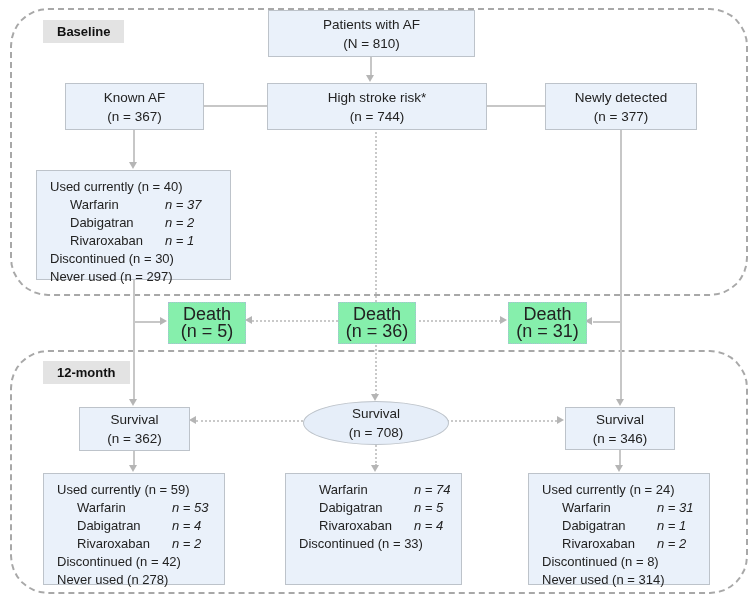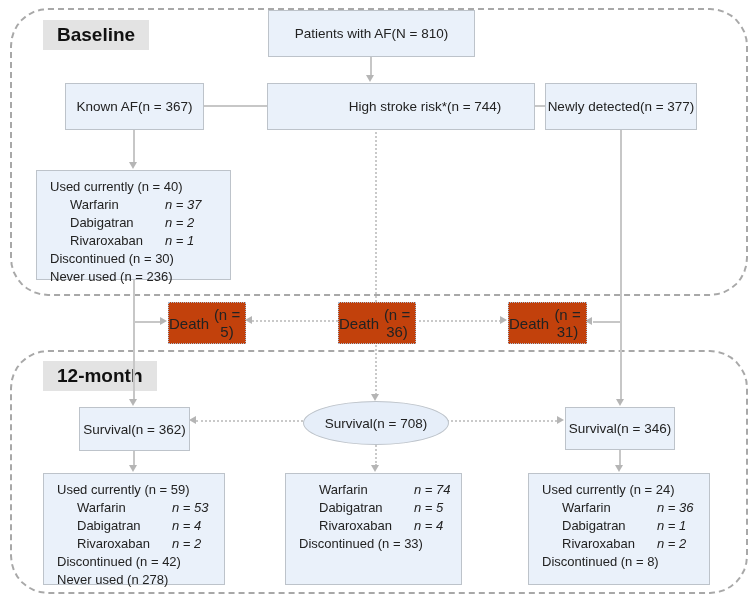--- a/index.html
+++ b/index.html
@@ -2,29 +2,29 @@
 <html><head>
 <meta charset="utf-8">
 <style>
   html,body{margin:0;padding:0;background:#ffffff;}
   .canvas{
     position:relative;width:753px;height:600px;background:#ffffff;overflow:hidden;
     font-family:"Liberation Sans","DejaVu Sans",sans-serif;color:#1f1f1f;
   }
   .section{position:absolute;border:2px dashed #a8a8a8;border-radius:38px;}
   .seclabel{
-    position:absolute;background:#e3e3e3;font-weight:bold;font-size:19px;
+    position:absolute;background:#e3e3e3;font-weight:bold;font-size:13px;
     padding:4px 14px;color:#111;
   }
   .box{
     position:absolute;background:#eaf1fa;border:1px solid #bdc3ca;
-    display:flex;flex-direction:row;align-items:center;justify-content:center;
+    display:flex;flex-direction:column;align-items:center;justify-content:center;
     font-size:13.5px;line-height:19px;text-align:center;color:#222;
   }
-  .box.dotted{border:1.5px dotted #a9bdd4;background:#c2410c;font-size:15px;line-height:17px;}
+  .box.dotted{border:1.5px dotted #a9bdd4;background:#86efac;font-size:18px;line-height:17px;}
   .ellipse{border-radius:50%;background:#e6eef9;}
   .detail{
     position:absolute;background:#eaf1fa;border:1px solid #bdc3ca;
     font-size:13px;line-height:18px;color:#222;padding:7px 6px 6px 13px;
     box-sizing:border-box;
   }
   .drug-row{display:flex;padding-left:20px;}
   .drug-name{width:95px;}
   .drug-val{font-style:italic;}
   .hline{position:absolute;height:1.5px;background:#c7c7c7;}
@@ -96,21 +96,21 @@
   <div class="box" style="left:268px;top:10px;width:205px;height:45px;">
     <div>Patients with AF</div>
     <div>(N = 810)</div>
   </div>
 
   <div class="box" style="left:65px;top:83px;width:137px;height:45px;">
     <div>Known AF</div>
     <div>(n = 367)</div>
   </div>
 
-  <div class="box" style="left:267px;top:83px;width:218px;height:45px;padding-left:48px;">
+  <div class="box" style="left:267px;top:83px;width:218px;height:45px;">
     <div>High stroke risk*</div>
     <div>(n = 744)</div>
   </div>
 
   <div class="box" style="left:545px;top:83px;width:150px;height:45px;">
     <div>Newly detected</div>
     <div>(n = 377)</div>
   </div>
 
   <div class="box dotted" style="left:168px;top:302px;width:76px;height:40px;">
@@ -151,21 +151,21 @@
     </div>
     <div class="drug-row">
       <span class="drug-name">Dabigatran</span>
       <span class="drug-val">n = 2</span>
     </div>
     <div class="drug-row">
       <span class="drug-name">Rivaroxaban</span>
       <span class="drug-val">n = 1</span>
     </div>
     <div>Discontinued (n = 30)</div>
-    <div>Never used (n = 236)</div>
+    <div>Never used (n = 297)</div>
   </div>
 
   <div class="detail" style="left:43px;top:473px;width:182px;height:112px;">
     <div>Used currently (n = 59)</div>
     <div class="drug-row">
       <span class="drug-name">Warfarin</span>
       <span class="drug-val">n = 53</span>
     </div>
     <div class="drug-row">
       <span class="drug-name">Dabigatran</span>
@@ -192,26 +192,27 @@
       <span class="drug-name">Rivaroxaban</span>
       <span class="drug-val">n = 4</span>
     </div>
     <div>Discontinued (n = 33)</div>
   </div>
 
   <div class="detail" style="left:528px;top:473px;width:182px;height:112px;">
     <div>Used currently (n = 24)</div>
     <div class="drug-row">
       <span class="drug-name">Warfarin</span>
-      <span class="drug-val">n = 36</span>
+      <span class="drug-val">n = 31</span>
     </div>
     <div class="drug-row">
       <span class="drug-name">Dabigatran</span>
       <span class="drug-val">n = 1</span>
     </div>
     <div class="drug-row">
       <span class="drug-name">Rivaroxaban</span>
       <span class="drug-val">n = 2</span>
     </div>
     <div>Discontinued (n = 8)</div>
+    <div>Never used (n = 314)</div>
   </div>
 
 </div>
 
 </body></html>

